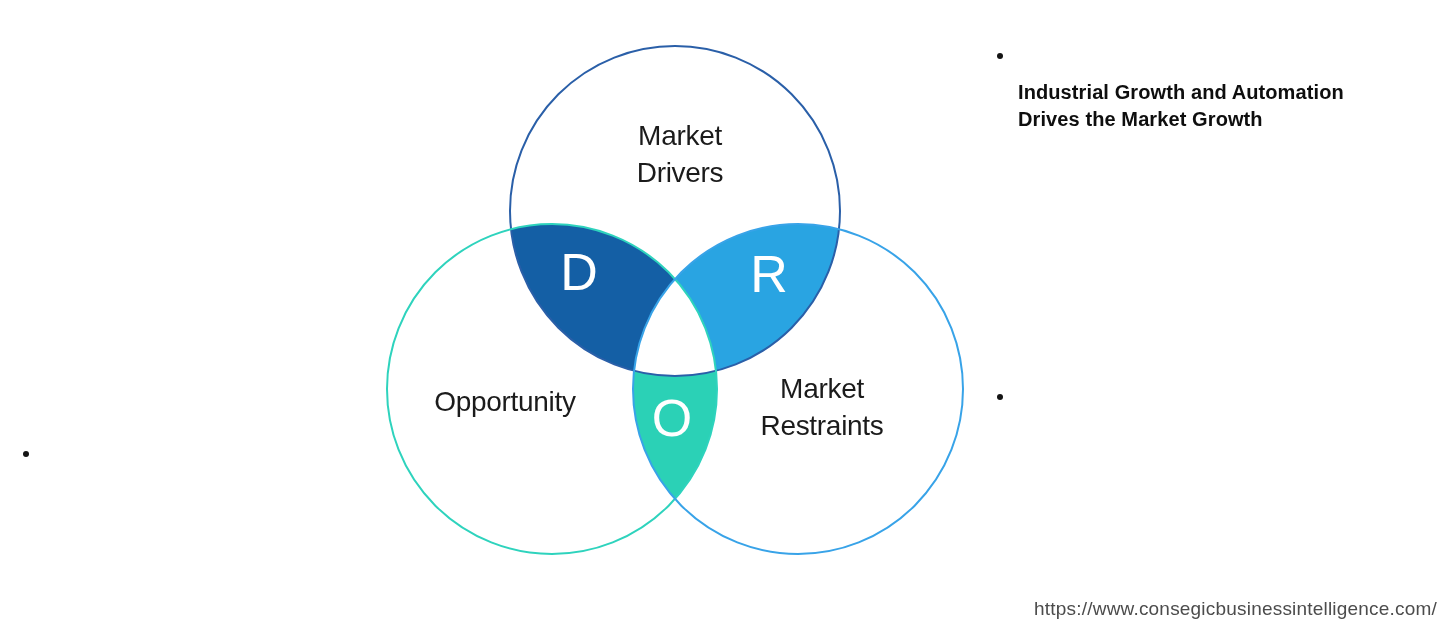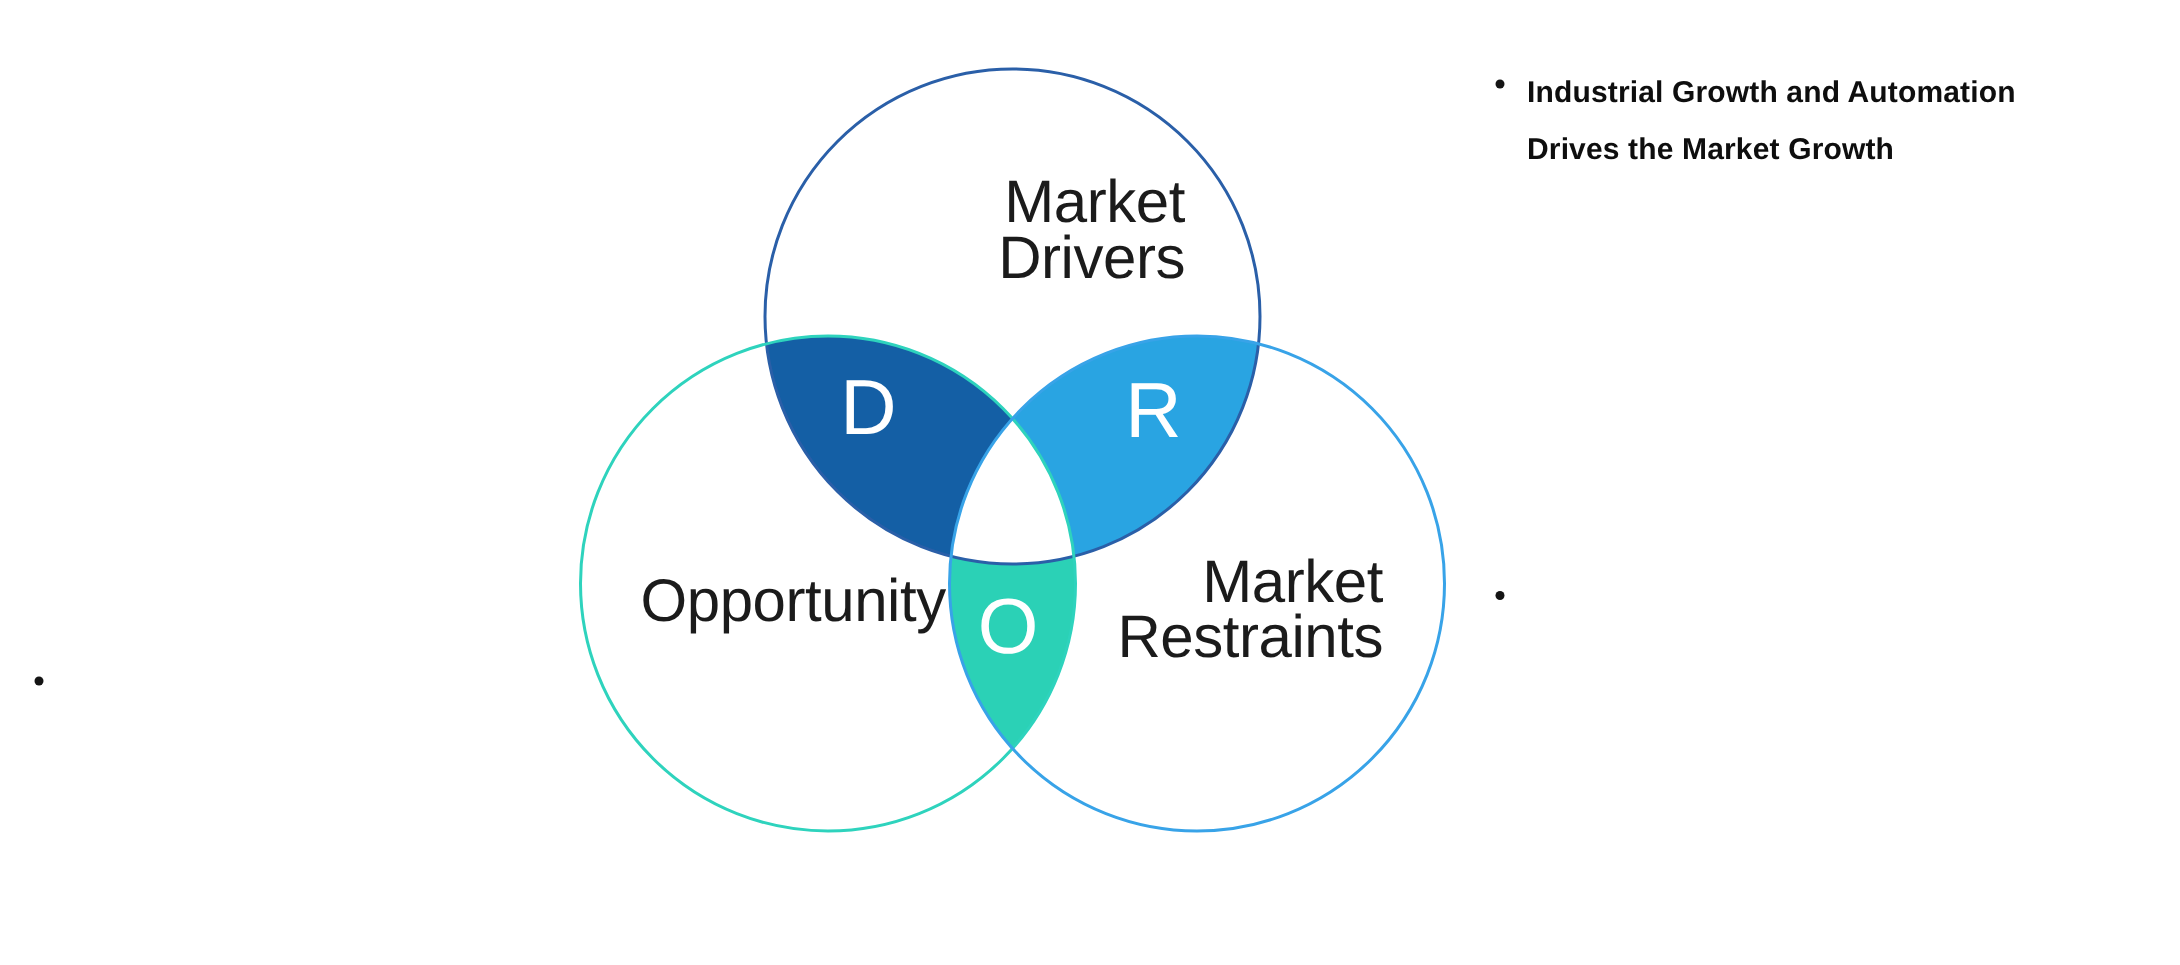--- a/index.html
+++ b/index.html
@@ -18,22 +18,22 @@
   }
   .venn-svg {
     position: absolute;
     left: 0;
     top: 0;
     width: 1453px;
     height: 643px;
   }
   .venn-label {
     position: absolute;
-    text-align: right;
-    font-size: 40px;
+    text-align: center;
+    font-size: 28px;
     line-height: 37px;
     color: #1b1b1b;
     white-space: pre-line;
     letter-spacing: -0.3px;
   }
   .lens-letter {
     position: absolute;
     width: 60px;
     text-align: center;
     font-size: 52px;
@@ -50,25 +50,26 @@
     width: 6px;
     height: 6px;
     border-radius: 50%;
     background: #141414;
     margin-top: 10px;
     flex: 0 0 auto;
   }
   .bullet-text {
     margin-left: 15px;
     font-size: 20px;
-    line-height: 38px;
+    line-height: 27px;
     font-weight: 600;
     color: #0e0e0e;
     white-space: pre-line;
     letter-spacing: 0.1px;
+    margin-top: 36px;
   }
   .footer-url {
     position: absolute;
     right: 16px;
     top: 597px;
     font-size: 19px;
     line-height: 24px;
     color: #4c4c4c;
     letter-spacing: 0.2px;
   }
@@ -88,21 +89,21 @@
 
     <path d="M 675,279 A 165 165 0 0 1 716,370.8 A 165 165 0 0 1 634,370.8 A 165 165 0 0 1 675,279 Z" fill="#ffffff"></path>
 
     <circle cx="675" cy="211" r="165" fill="none" stroke-width="2" stroke="#2a5fa8"></circle>
     <circle cx="552" cy="389" r="165" fill="none" stroke-width="2" stroke="#2ed3bd"></circle>
     <circle cx="798" cy="389" r="165" fill="none" stroke-width="2" stroke="#38a3e8"></circle>
   </svg>
 
   <div class="venn-label" style="left:570px; top:117px; width:220px;">Market
 Drivers</div>
-  <div class="venn-label" style="left:427px; top:383px; width:200px;">Opportunity</div>
+  <div class="venn-label" style="left:405px; top:383px; width:200px;">Opportunity</div>
   <div class="venn-label" style="left:722px; top:370px; width:200px;">Market
 Restraints</div>
 
   <div class="lens-letter" style="left:549px; top:246px;">D</div>
   <div class="lens-letter" style="left:739px; top:248px;">R</div>
   <div class="lens-letter" style="left:642px; top:392px;">O</div>
 
   <div class="bullet-item" style="left:997px; top:43px; width:420px;">
     <span class="bullet-dot"></span>
     <div class="bullet-text">Industrial Growth and Automation
@@ -110,14 +111,15 @@
   </div>
 
   <div class="bullet-item" style="left:997px; top:384px; width:440px;">
     <span class="bullet-dot"></span>
   </div>
 
   <div class="bullet-item" style="left:23px; top:441px; width:400px;">
     <span class="bullet-dot"></span>
   </div>
 
+  <div class="footer-url">https://www.consegicbusinessintelligence.com/</div>
 
 </div>
 
 </body></html>

